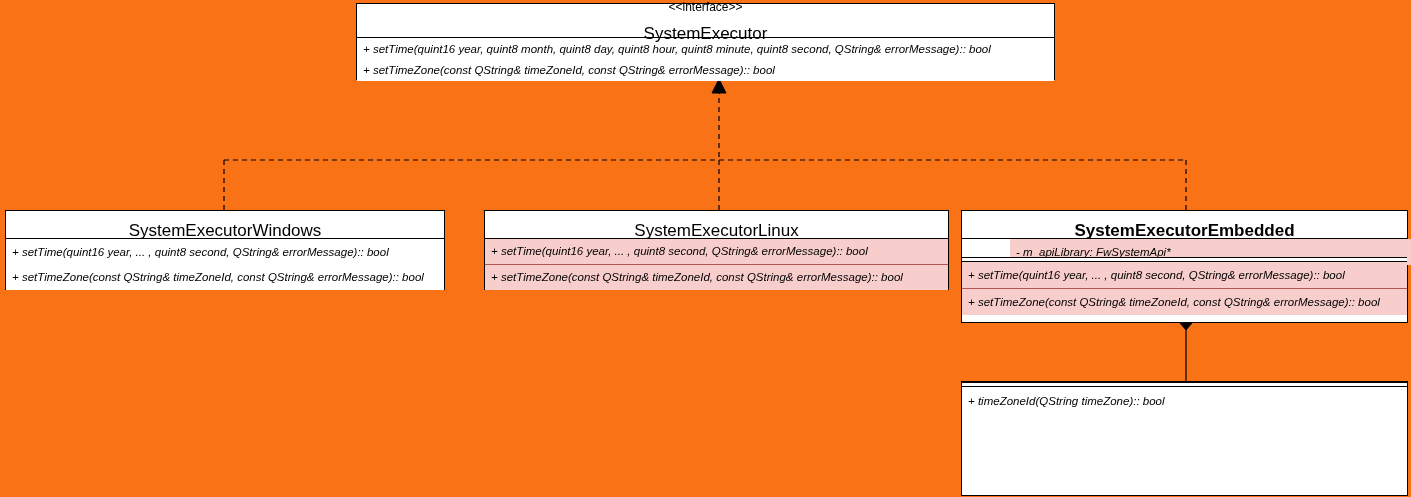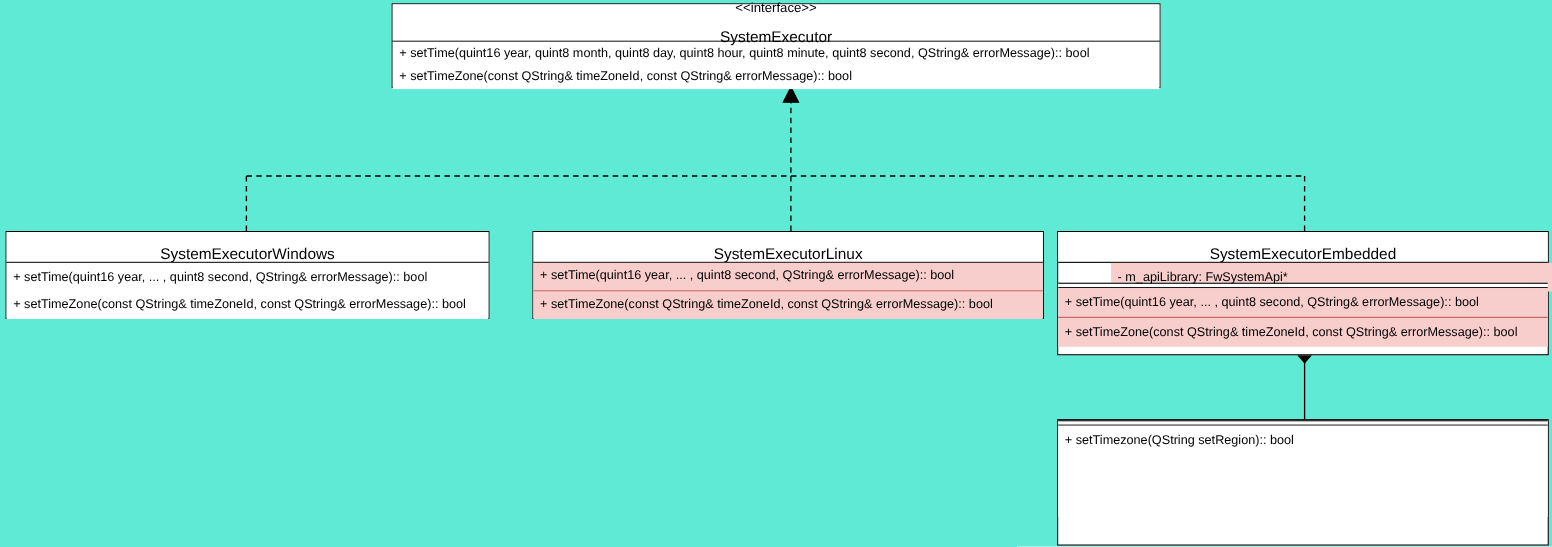--- a/index.html
+++ b/index.html
@@ -1,33 +1,33 @@
 <!DOCTYPE html>
 <html><head>
 <meta charset="utf-8">
 <title>UML Class Diagram</title>
 <style>
   html,body{margin:0;padding:0;background:#ffffff;}
   body{font-family:"Liberation Sans","DejaVu Sans",sans-serif;color:#000000;}
-  #canvas{position:relative;width:1411px;height:497px;overflow:hidden;background:#5eead4;}
+  #canvas{position:relative;width:1411px;height:497px;overflow:hidden;background:#f97316;}
 
   .uml-class{position:absolute;box-sizing:border-box;border:1px solid #000000;background:#ffffff;}
 
   .uml-title{
     box-sizing:border-box;width:100%;text-align:center;
     font-size:12px;line-height:14px;color:#000000;background:#ffffff;
     display:flex;flex-direction:column;align-items:center;justify-content:center;
   }
   .uml-title .stereo{display:block;font-size:12px;line-height:15px;}
-  .uml-title .cname{display:block;font-size:14px;line-height:15px;margin-top:11px;}
+  .uml-title .cname{display:block;font-size:17px;line-height:15px;margin-top:11px;}
 
   .sep-single{height:1px;background:#000000;width:100%;}
   .sep-double{width:100%;background:#ffffff;border-top:1px solid #000000;border-bottom:1px solid #000000;height:5px;box-sizing:border-box;}
 
-  .compartment{width:100%;box-sizing:border-box;background:#ffffff;}
+  .compartment{width:100%;box-sizing:border-box;background:#ffffff;font-style:italic;}
   .compartment.pink{background:#f8cecc;}
 
   .member{
     box-sizing:border-box;width:100%;
     font-size:11.5px;line-height:13px;color:#000000;
     padding:0 6px;display:flex;align-items:center;white-space:nowrap;
     background:transparent;
   }
   .member.pinkrow{background:#f8cecc;}
   .member.ruled{border-bottom:1px solid #b85450;}
@@ -91,34 +91,34 @@
       <span class="cname">SystemExecutorLinux</span>
     </div>
     <div class="sep-single"></div>
     <div class="compartment pink" style="height:51px;">
       <div class="member pinkrow ruled" style="height:26px;">+ setTime(quint16 year, ... , quint8 second, QString&amp; errorMessage):: bool</div>
       <div class="member pinkrow ruled-last" style="height:24px;">+ setTimeZone(const QString&amp; timeZoneId, const QString&amp; errorMessage):: bool</div>
     </div>
   </div>
 
   <div class="uml-class" style="left:961px;top:210px;width:447px;height:113px;">
-    <div class="uml-title" style="height:27px;">
+    <div class="uml-title" style="height:27px;font-weight:bold;">
       <span class="cname">SystemExecutorEmbedded</span>
     </div>
     <div class="sep-single"></div>
     <div class="compartment pink" style="height:18px;margin-left:48px;">
       <div class="member pinkrow" style="height:26px;">- m_apiLibrary: FwSystemApi*</div>
     </div>
     <div class="sep-double"></div>
     <div class="compartment pink" style="height:53px;">
       <div class="member pinkrow ruled" style="height:27px;">+ setTime(quint16 year, ... , quint8 second, QString&amp; errorMessage):: bool</div>
       <div class="member pinkrow ruled-last" style="height:26px;">+ setTimeZone(const QString&amp; timeZoneId, const QString&amp; errorMessage):: bool</div>
     </div>
   </div>
 
   <div class="uml-class" style="left:961px;top:381px;width:447px;height:115px;">
     <div class="sep-double"></div>
     <div class="compartment" style="height:83px;">
-      <div class="member" style="height:28px;">+ setTimezone(QString setRegion):: bool</div>
+      <div class="member" style="height:28px;">+ timeZoneId(QString timeZone):: bool</div>
     </div>
   </div>
 
 </div>
 
 </body></html>

